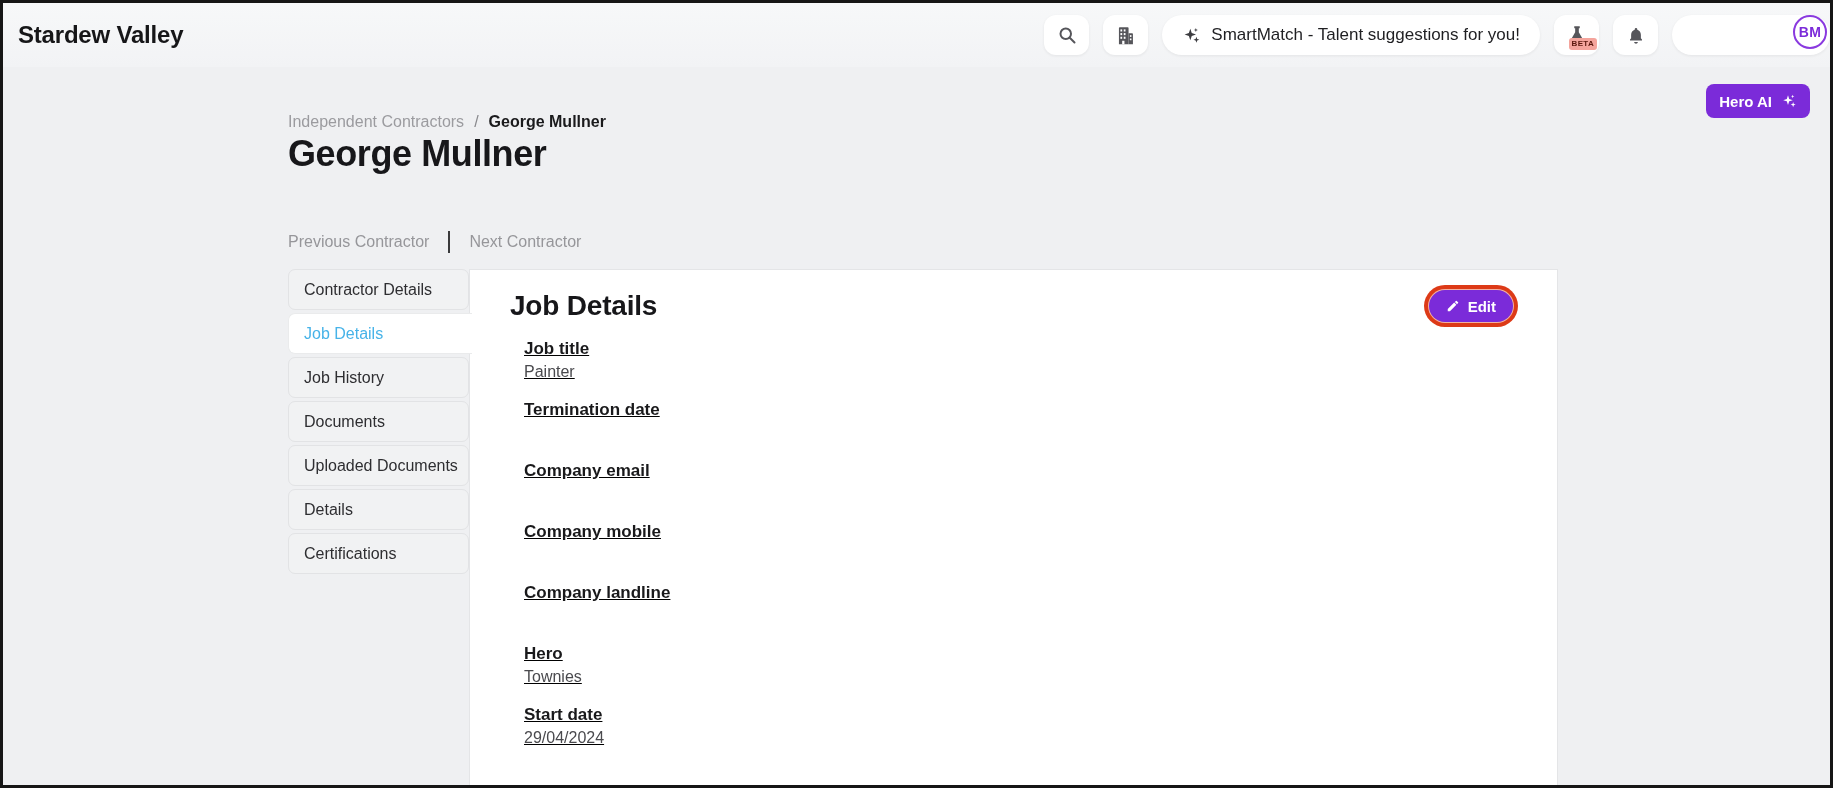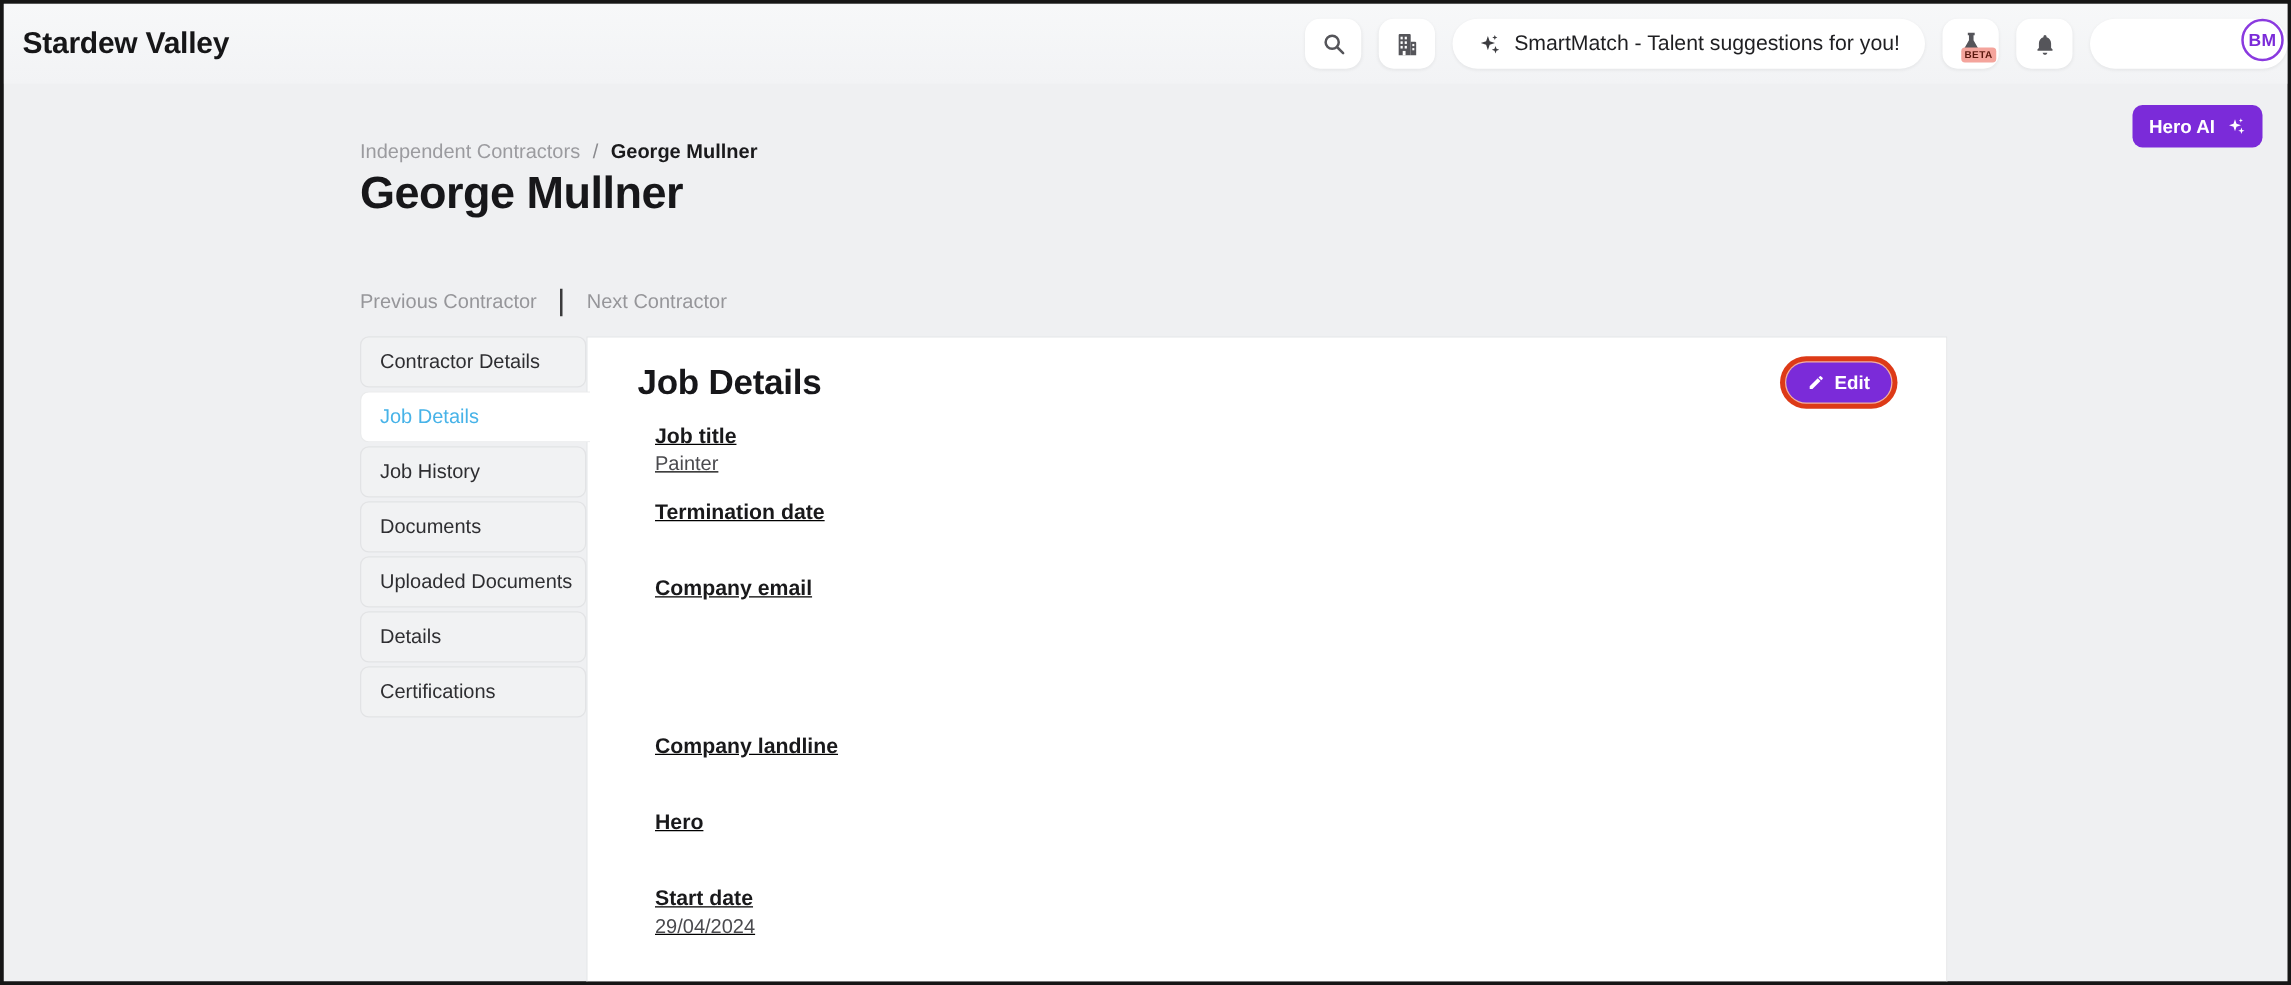--- a/index.html
+++ b/index.html
@@ -236,28 +236,30 @@
           </div>
           <div class="field">
             <div class="field-label">Termination date</div>
             <div class="field-value"></div>
           </div>
           <div class="field">
             <div class="field-label">Company email</div>
             <div class="field-value"></div>
           </div>
           <div class="field">
+            <div class="field-label">Company mobile</div>
             <div class="field-value"></div>
           </div>
           <div class="field">
             <div class="field-label">Company landline</div>
             <div class="field-value"></div>
           </div>
           <div class="field">
             <div class="field-label">Hero</div>
+            <div class="field-value">Townies</div>
           </div>
           <div class="field">
             <div class="field-label">Start date</div>
             <div class="field-value">29/04/2024</div>
           </div>
         </div>
     </section>
   </div>
 
 </div>

